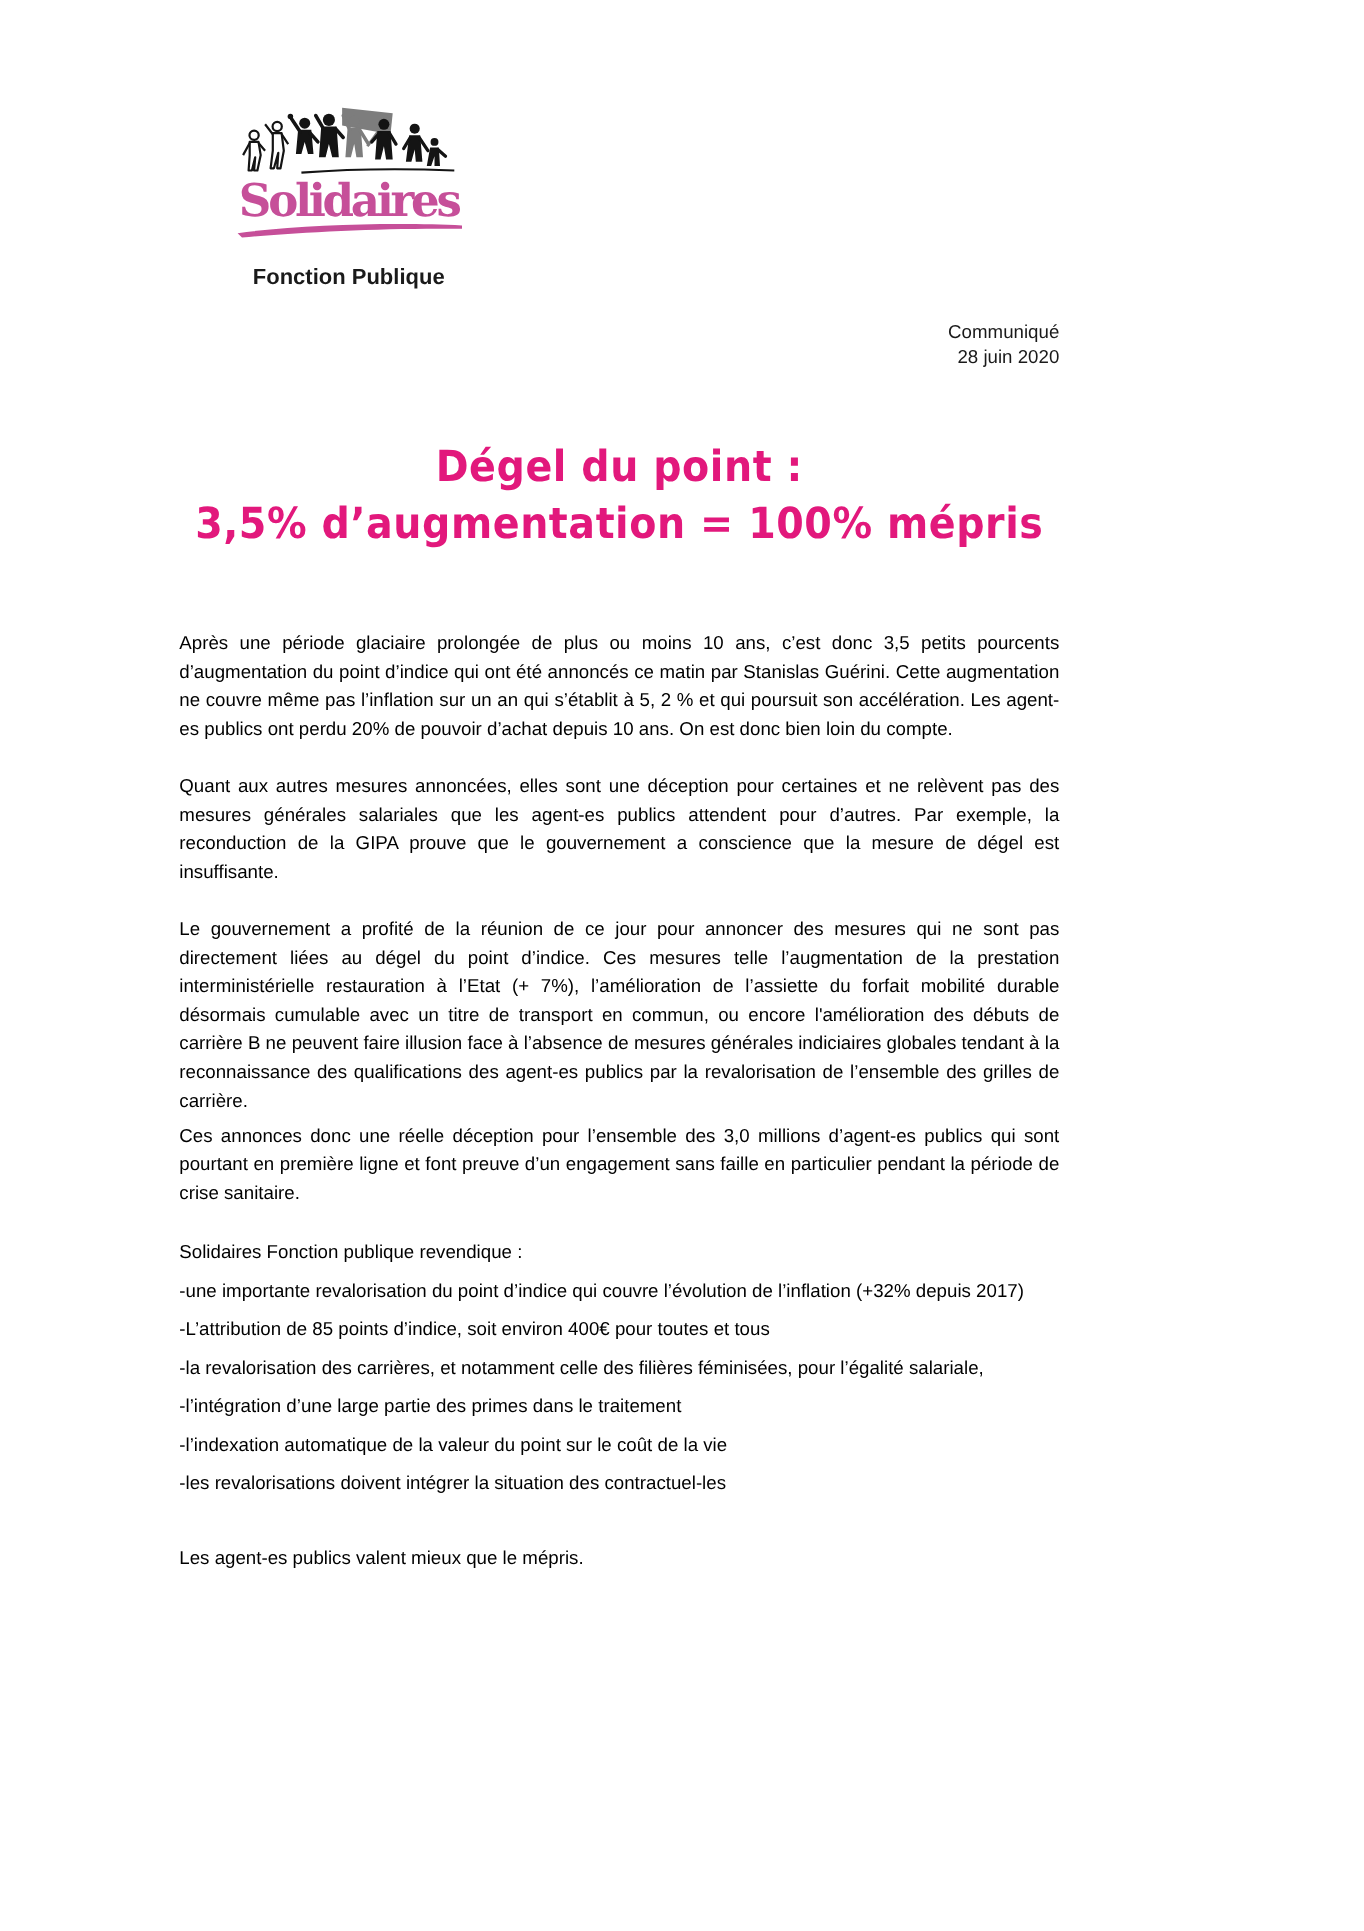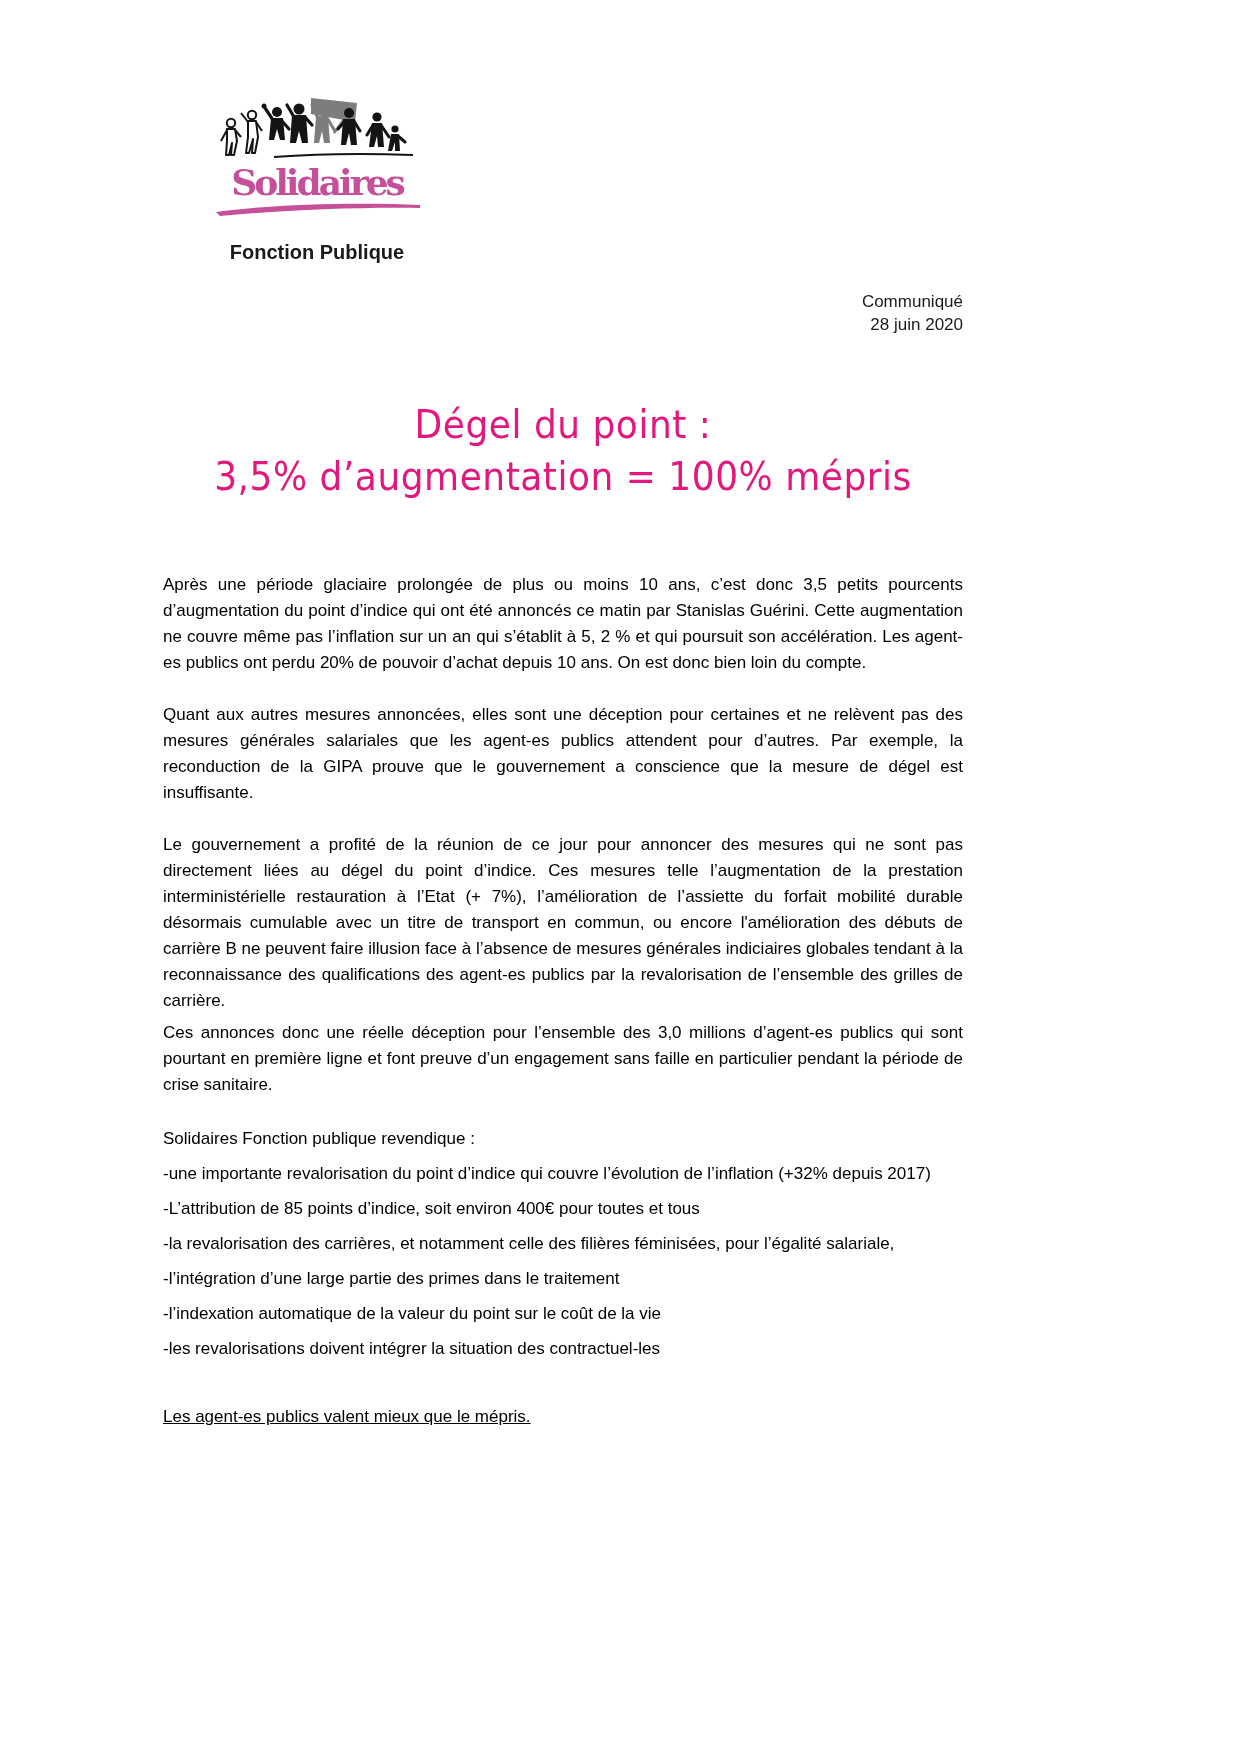--- a/index.html
+++ b/index.html
@@ -5,55 +5,55 @@
   html,body { margin:0; padding:0; background:#ffffff; }
   .page {
     position:relative; width:1240px; height:1755px; background:#ffffff;
     font-family:"Liberation Sans", sans-serif; color:#1a1a1a; overflow:hidden;
   }
 
   
   .logo { position:absolute; left:212px; top:95px; width:210px; text-align:center; }
   .logo-illustration { display:block; margin:0 auto -6px auto; }
   .logo-word {
-    font-family:"DejaVu Serif", serif; font-weight:bold; font-size:36px;
+    font-family:"DejaVu Serif", serif; font-weight:bold; font-size:41px;
     line-height:42px; letter-spacing:-3px; color:#c64f99; white-space:nowrap;
   }
   .logo-swoosh { display:block; margin:-2px auto 2px auto; }
   .logo-sub {
     font-family:"Liberation Sans", sans-serif; font-weight:bold;
     font-size:20px; line-height:22px; color:#1a1a1a; white-space:nowrap;margin-top:24px;
   }
 
   
   .kicker {
     position:absolute; left:163px; top:290px; width:800px;
     text-align:right; font-weight:normal; font-size:17px; line-height:23px;
   }
 
   
   .title {
     position:absolute; left:143px; top:403px; width:840px; margin:0;
-    text-align:center; color:#e2187c; font-weight:normal;
+    text-align:center; color:#e2187c; font-weight:bold;
     font-family:"DejaVu Sans", sans-serif;
   }
   .title .t1, .title .t2 { display:block; font-size:36px; line-height:43px; letter-spacing:0.5px; transform:scaleY(1.08); }
   .title .t2 { margin-top:9px; }
 
   
   .bodytext {
     position:absolute; left:163px; top:572px; width:800px;
     font-size:17px; line-height:26px; text-align:justify; color:#000;
   }
   .bodytext p { margin:26px 0 0 0; }
   .bodytext p.first { margin-top:0; }
   .bodytext p.tight { margin-top:6px; }
   .bodytext p.intro { margin-top:28px; }
   .bodytext p.demand { margin-top:9px; }
-  .bodytext p.closing { margin-top:42px; text-align:left;text-decoration:underline; }
+  .bodytext p.closing { margin-top:42px; text-align:left; }
 </style>
 </head>
 <body>
 
 <div class="page">
 
   <div class="logo">
     <svg class="logo-illustration" width="196" height="72" viewBox="0 0 196 72" aria-hidden="true">
 
       <polygon points="92,3 138,8 136,27 92,19" fill="#7d7d7d"></polygon>

